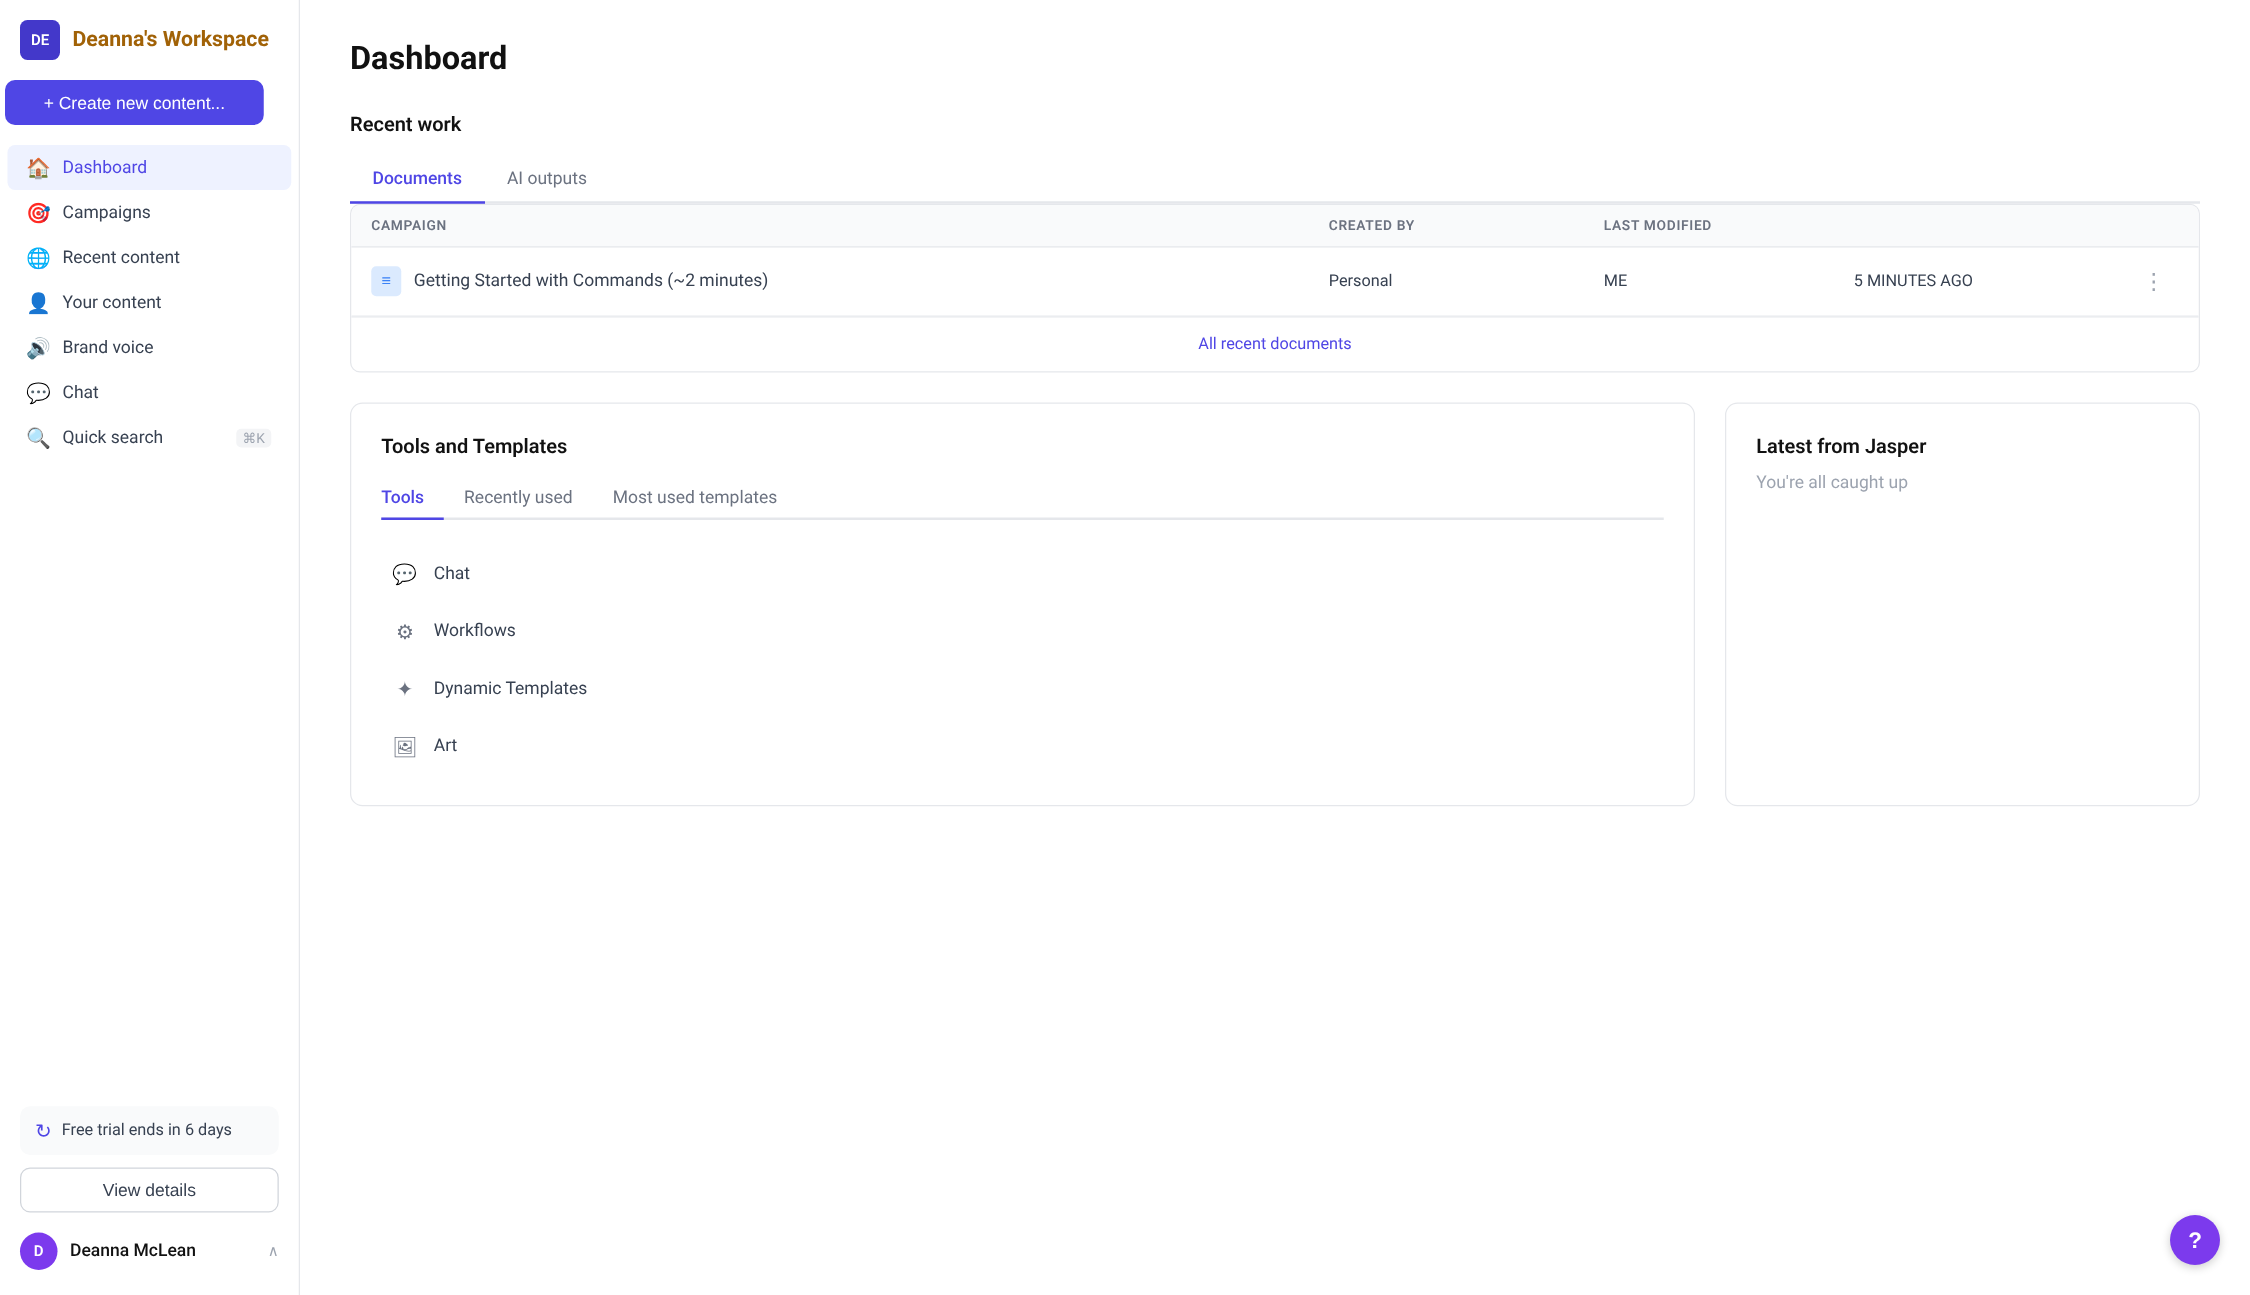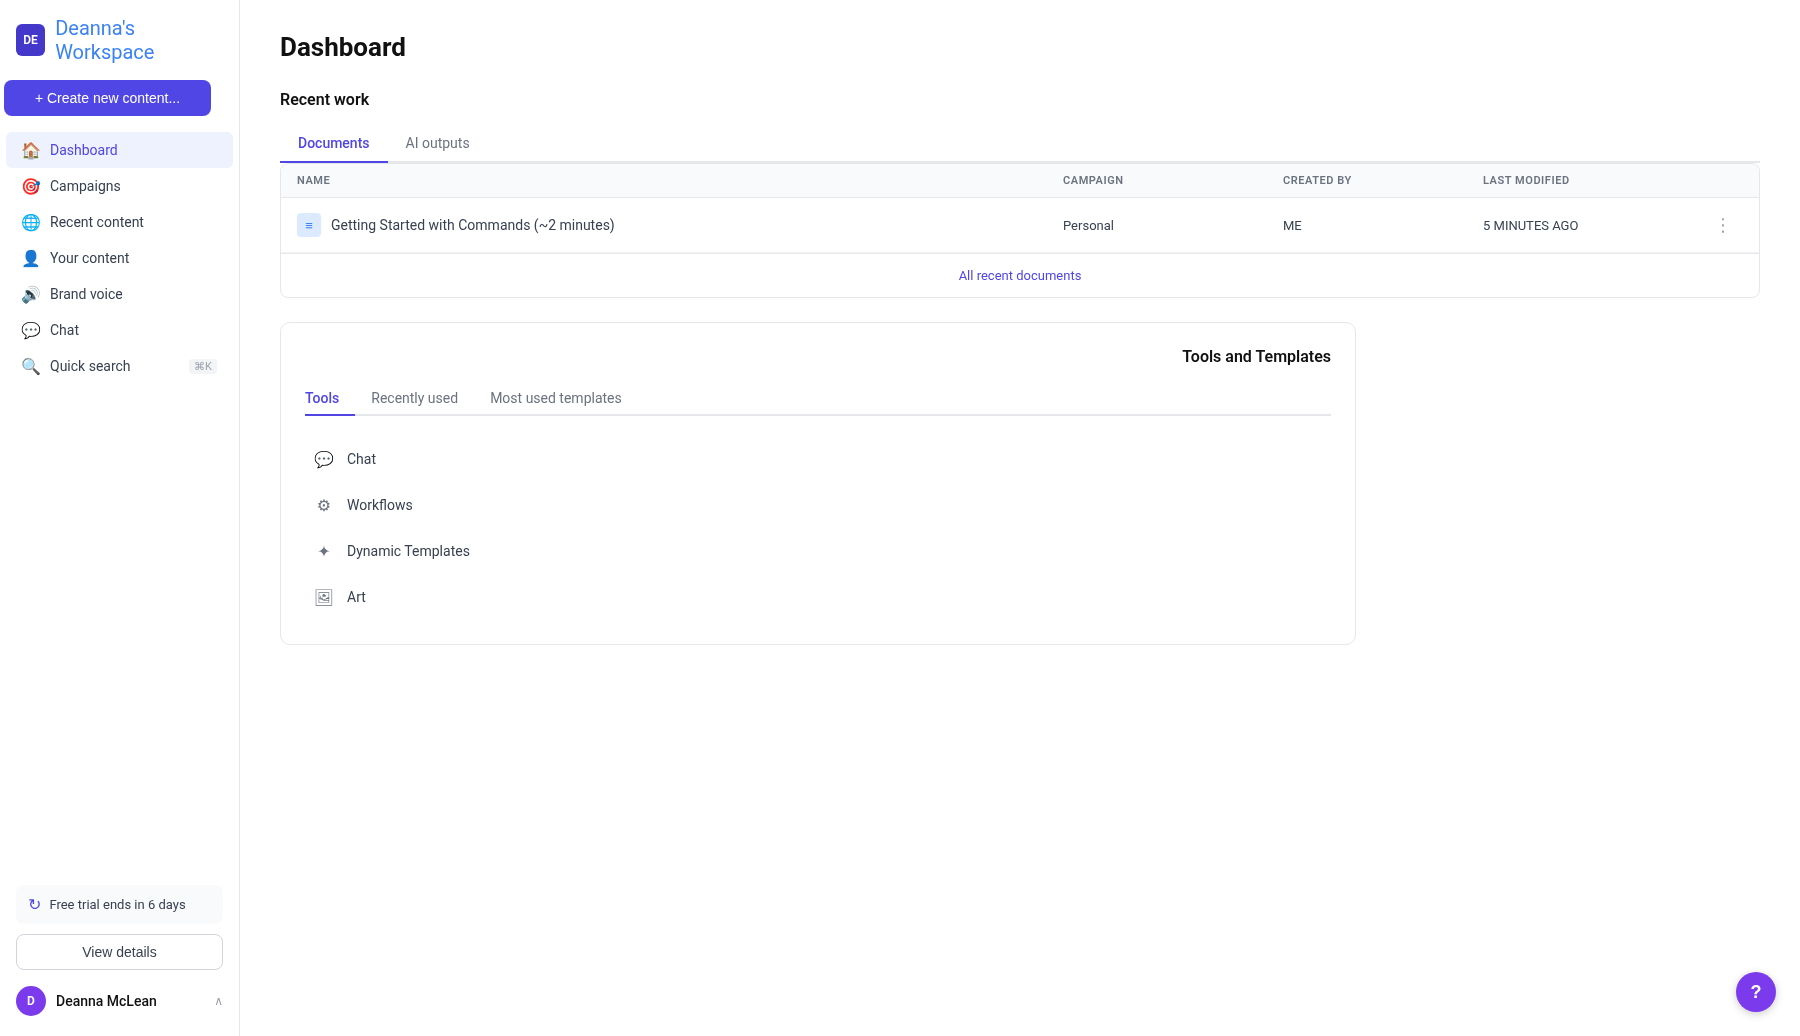--- a/index.html
+++ b/index.html
@@ -28,23 +28,23 @@
       background: #4338ca;
       border-radius: 6px;
       display: flex;
       align-items: center;
       justify-content: center;
       color: #fff;
       font-size: 12px;
       font-weight: 600;
     }
     .workspace-name {
-      font-size: 20px;
-      font-weight: 400;
-      color: #3b82f6;
+      font-size: 17px;
+      font-weight: 700;
+      color: #a16207;
     }
 
     #create-btn {
       margin: 0 16px 16px 4px;
       background: #4f46e5;
       color: #fff;
       border: none;
       border-radius: 8px;
       padding: 10px 0;
       font-size: 14px;
@@ -269,21 +269,20 @@
       text-decoration: none;
       display: block;
     }
 
     
     .bottom-panels {
       display: grid;
       grid-template-columns: 1fr 380px;
       gap: 24px;
       margin-top: 24px;
-      text-align: right;
     }
     .panel {
       border: 1px solid #e5e7eb;
       border-radius: 10px;
       padding: 24px;
     }
     .tools-tabs {
       display: flex;
       gap: 0;
       border-bottom: 2px solid #e5e7eb;
@@ -421,21 +420,20 @@
   <div>
     <div class="recent-work-header">
       <h2 class="section-title">Recent work</h2>
     </div>
     <div class="tab-bar">
       <div class="tab active">Documents</div>
       <div class="tab">AI outputs</div>
     </div>
     <div class="table-container">
       <div class="table-header">
-        <div class="table-header-cell">NAME</div>
         <div class="table-header-cell">CAMPAIGN</div>
         <div class="table-header-cell">CREATED BY</div>
         <div class="table-header-cell">LAST MODIFIED</div>
         <div class="table-header-cell"></div>
       </div>
       <div class="table-row">
         <div class="doc-cell">
           <div class="doc-icon">≡</div>
           <span>Getting Started with Commands (~2 minutes)</span>
         </div>
@@ -468,16 +466,20 @@
       <div class="tool-item">
         <span class="tool-icon">✦</span>
         <span>Dynamic Templates</span>
       </div>
       <div class="tool-item">
         <span class="tool-icon">🖼</span>
         <span>Art</span>
       </div>
     </div>
 
+    <div class="panel">
+      <h2 class="jasper-panel-title">Latest from Jasper</h2>
+      <p class="caught-up">You're all caught up</p>
+    </div>
   </div>
 </div>
 
 <button id="help-btn">?</button>
 
 </body></html>

